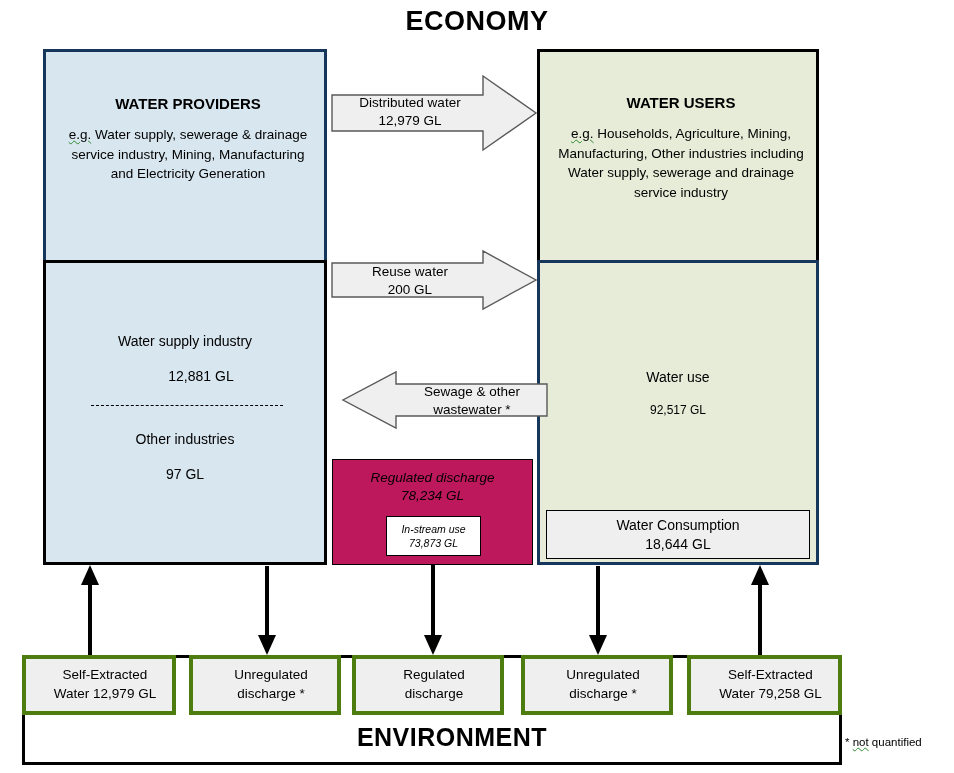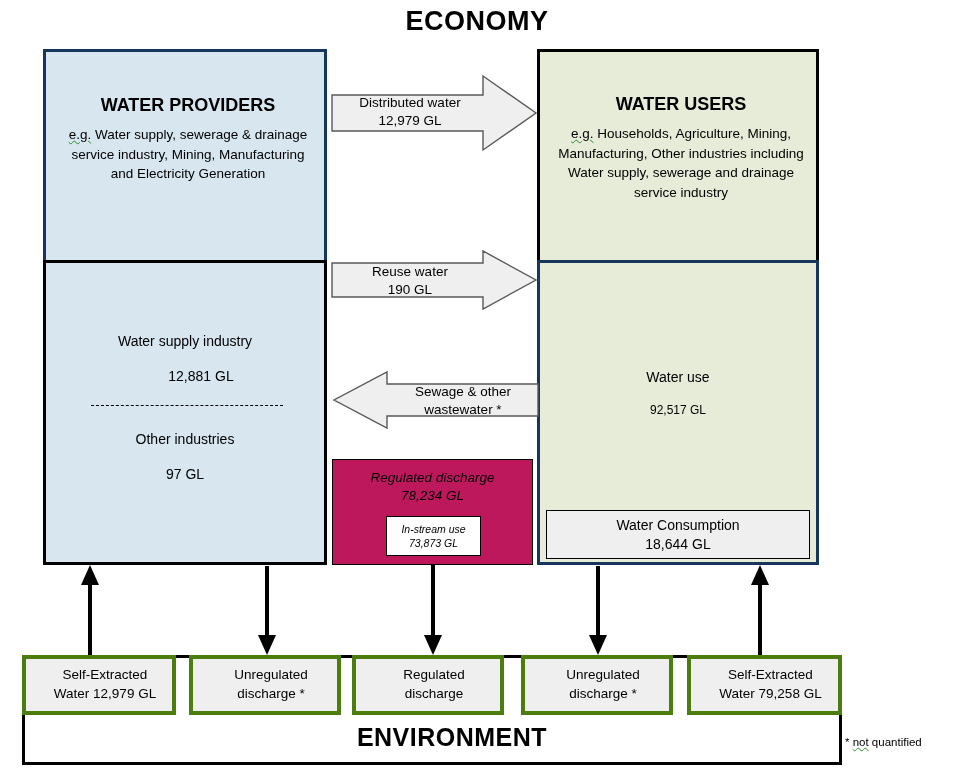--- a/index.html
+++ b/index.html
@@ -35,21 +35,21 @@
   .users-top{
     left:537px;top:49px;width:282px;height:212px;
     background:#e6ecd8;border:3px solid #000000;border-bottom:none;
   }
   .users-bottom{
     left:537px;top:260px;width:282px;height:305px;
     background:#e6ecd8;border:3px solid #16365c;
   }
 
   .box-heading{
-    font-size:18px;font-weight:bold;text-align:center;
+    font-size:15px;font-weight:bold;text-align:center;
   }
   .box-sub{
     font-size:13.5px;text-align:center;line-height:1.45;
   }
   .squiggle{
     text-decoration:underline;
     text-decoration-style:wavy;
     text-decoration-color:#2e8b2e;
     text-decoration-thickness:1px;
   }
@@ -170,25 +170,25 @@
       <span>12,979 GL</span>
     </div>
   </div>
 
   <div class="abs arrowbox" style="left:331px;top:249px;width:208px;height:62px;">
     <svg width="208" height="62" viewBox="0 0 208 62">
       <path d="M1,14 L152,14 L152,2 L205,31 L152,60 L152,48 L1,48 Z" fill="#efefef" stroke="#595959" stroke-width="1.4"></path>
     </svg>
     <div class="abs arrow-label" style="left:4px;top:14px;width:150px;">
       <span>Reuse water</span><br>
-      <span>190 GL</span>
-    </div>
-  </div>
-
-  <div class="abs arrowbox" style="left:331px;top:370px;width:208px;height:60px;">
+      <span>200 GL</span>
+    </div>
+  </div>
+
+  <div class="abs arrowbox" style="left:340px;top:370px;width:208px;height:60px;">
     <svg width="208" height="60" viewBox="0 0 208 60">
       <path d="M207,14 L56,14 L56,2 L3,30 L56,58 L56,46 L207,46 Z" fill="#efefef" stroke="#595959" stroke-width="1.4"></path>
     </svg>
     <div class="abs arrow-label" style="left:58px;top:13px;width:148px;">
       <span>Sewage &amp; other</span><br>
       <span>wastewater *</span>
     </div>
   </div>
 
   <div class="abs reg-discharge">

